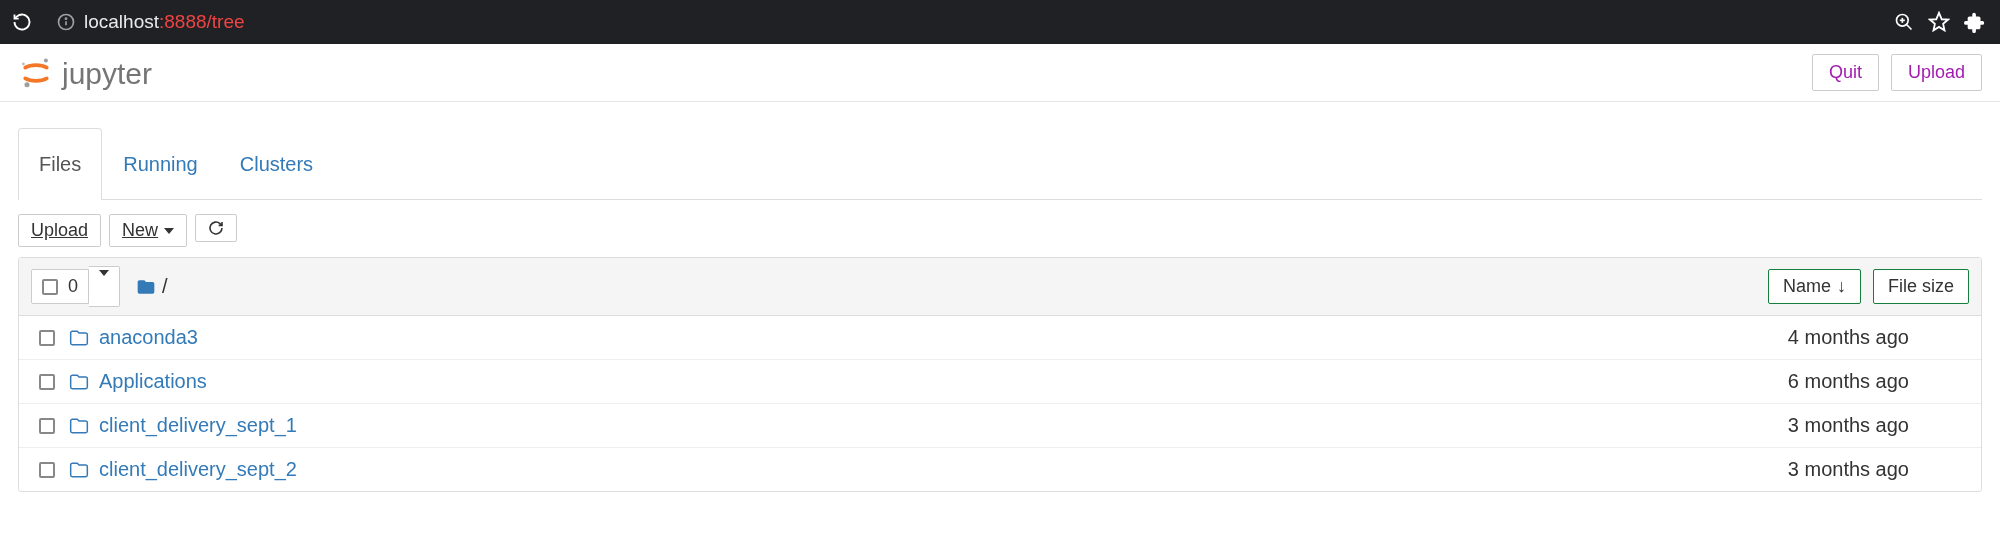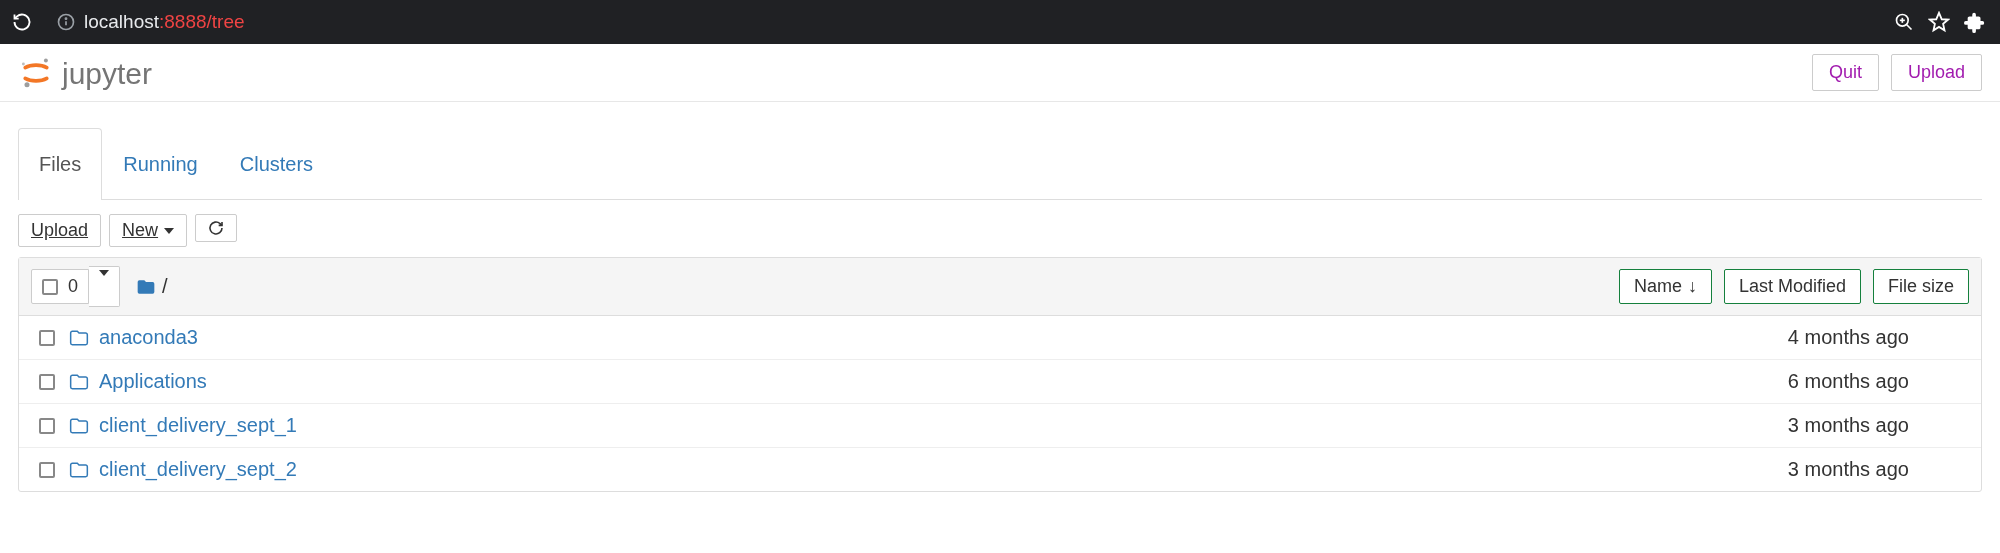--- a/index.html
+++ b/index.html
@@ -161,21 +161,20 @@
         <svg width="20" height="20" viewBox="0 0 24 24" fill="currentColor">
             <path d="M10 4H4a2 2 0 0 0-2 2v12a2 2 0 0 0 2 2h16a2 2 0 0 0 2-2V8a2 2 0 0 0-2-2h-8l-2-2z"></path>
           </svg>
       </span>
       <span class="crumb">/</span>
       <div class="hdr-right">
         <button class="sort-btn">
           <span>Name</span>
           <span class="sort-arrow">↓</span>
         </button>
-        <button class="sort-btn">Last Modified</button>
         <button class="sort-btn">File size</button>
       </div>
     </div>
 
     <div id="rows">
         <div class="row">
           <span class="chk-wrap">
             <span class="chk"></span>
           </span>
           <span class="fi-ico">

